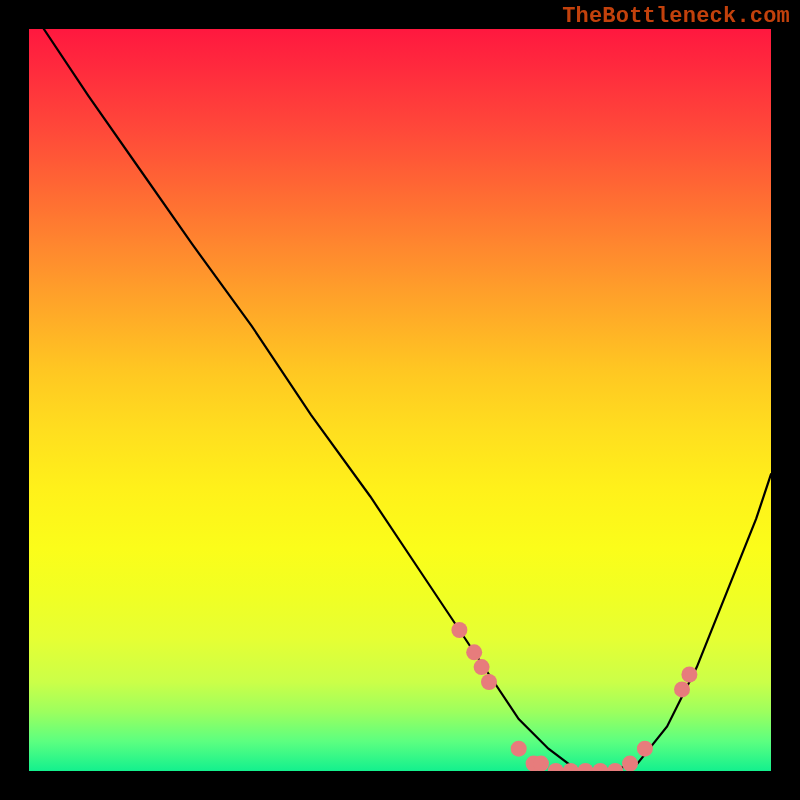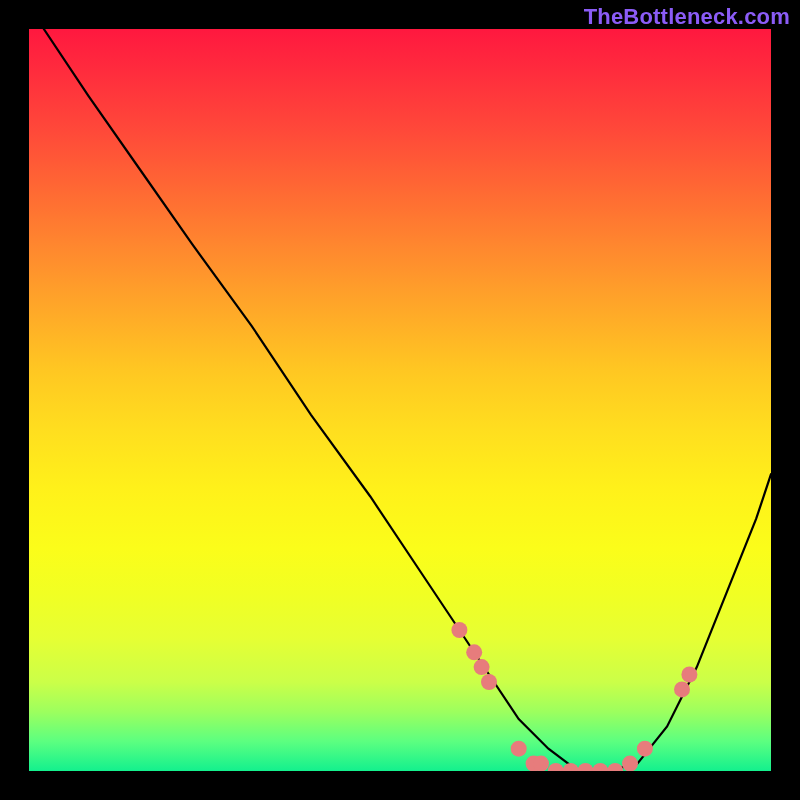--- a/index.html
+++ b/index.html
@@ -14,24 +14,25 @@
   .frame {
     position: relative;
     width: 800px;
     height: 800px;
     background: #000;
   }
   .attribution {
     position: absolute;
     top: 4px;
     right: 10px;
-    color: #8b5cf6;
+    color: #c2410c;
     font-size: 22px;
     font-weight: 600;
     letter-spacing: 0.2px;
+    font-family: Liberation Mono, monospace;
   }
   .plot-wrap {
     position: absolute;
     left: 29px;
     top: 29px;
     width: 742px;
     height: 742px;
     overflow: hidden;
   }
   .gradient-bg {

